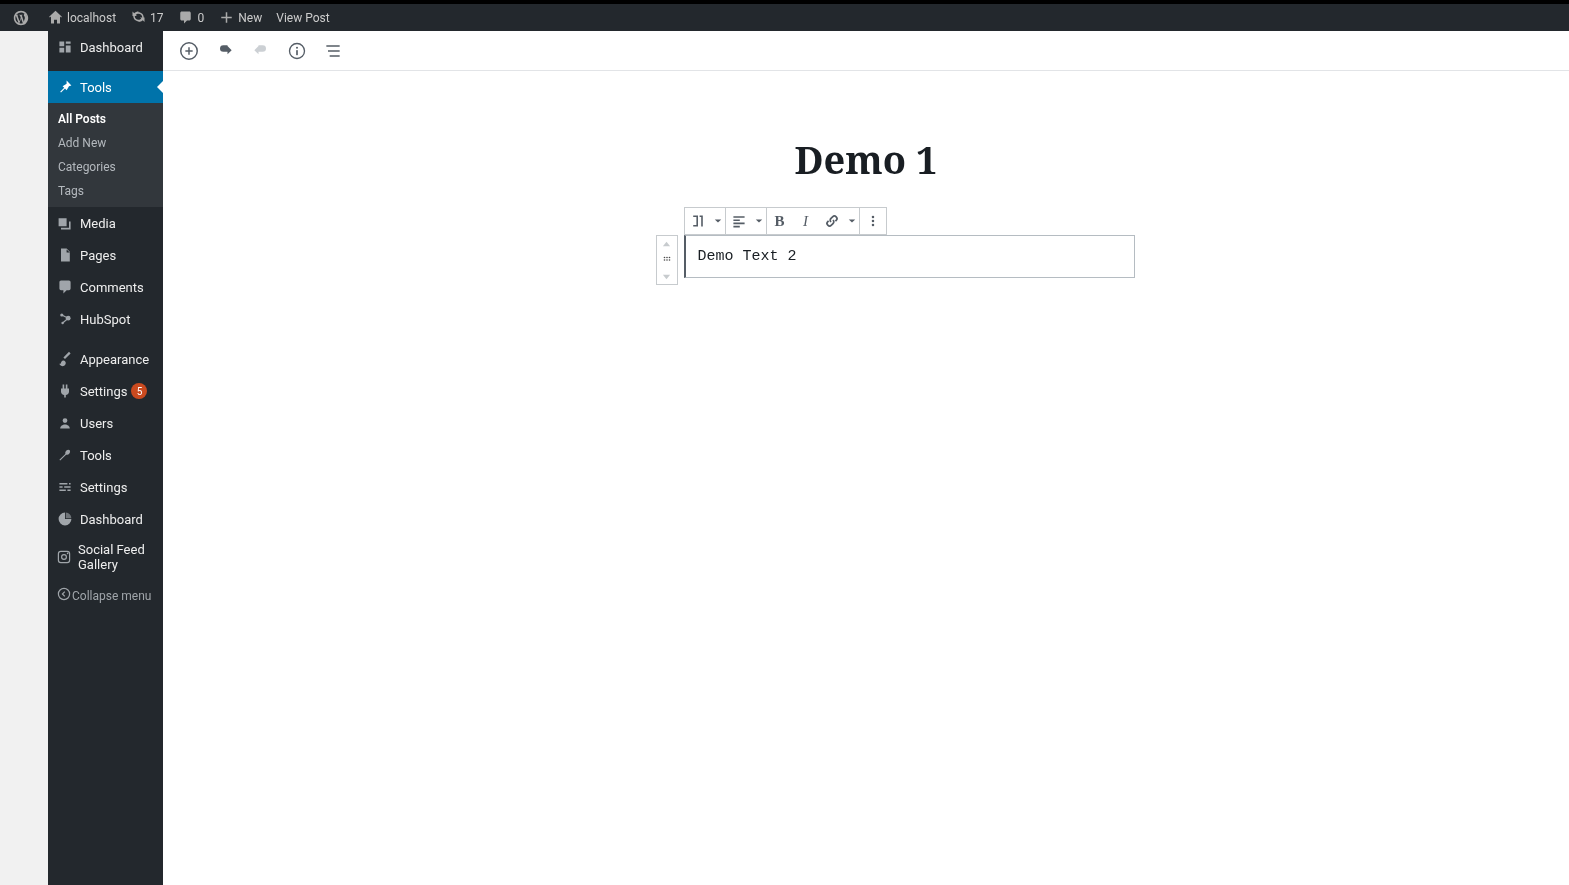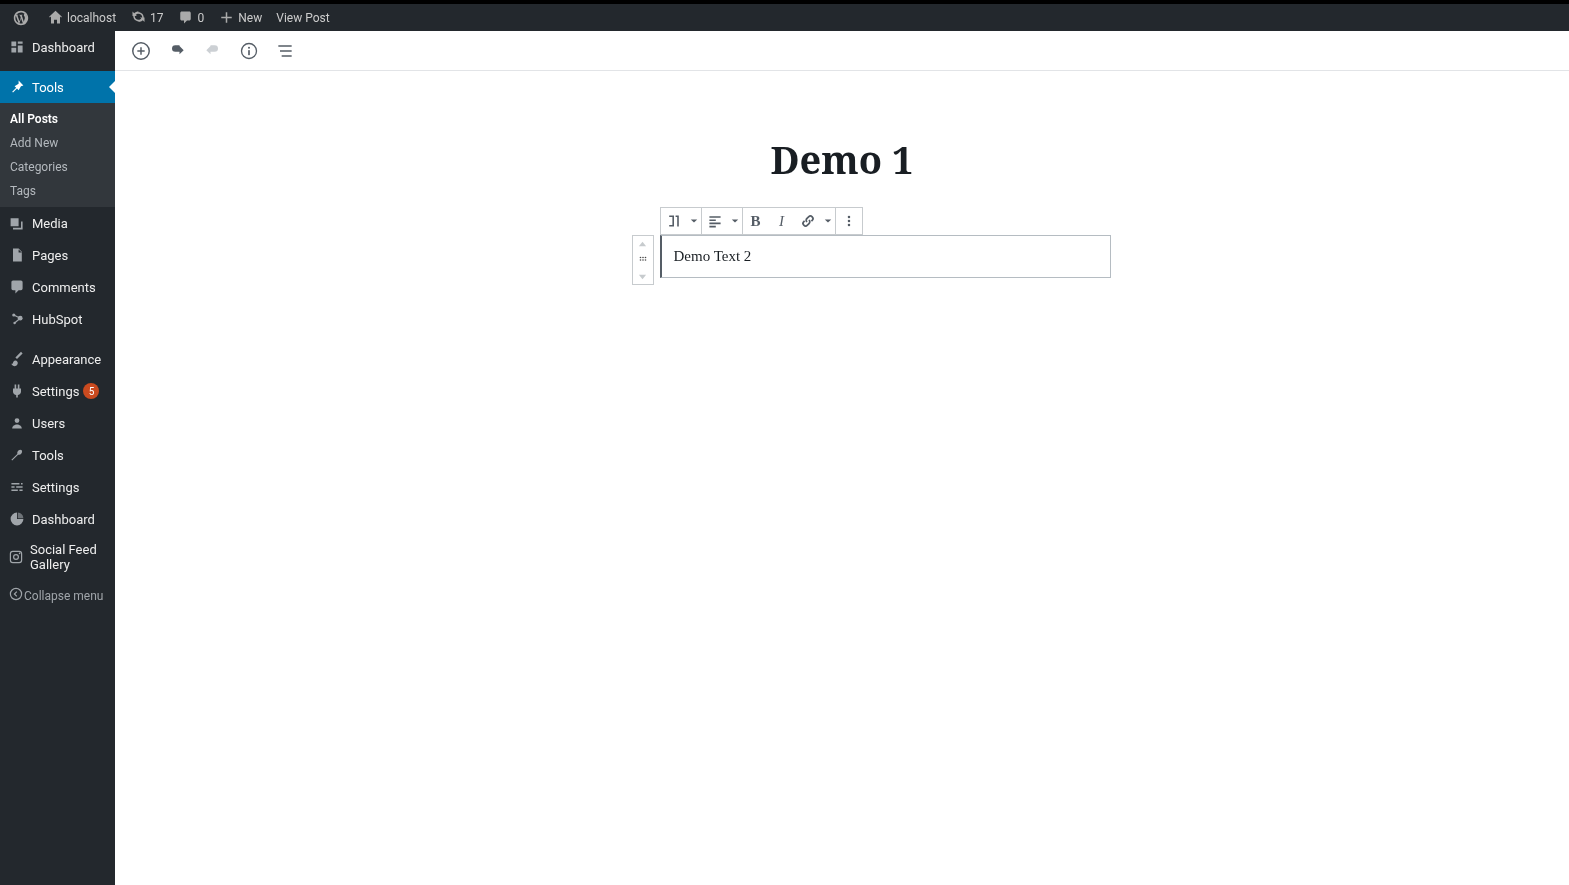--- a/index.html
+++ b/index.html
@@ -29,21 +29,21 @@
   display: flex;
   align-items: center;
   padding: 0 7px;
   height: 100%;
   cursor: pointer;
   color: #ccc;
 }
 .adminbar .ab-icon { width: 16px; height: 16px; display: inline-flex; align-items: center; justify-content: center; margin-right: 4px; }
 .adminbar svg { fill: #aaa; }
 
-.shell { display: flex; height: calc(100% - 31px); }
+.shell { display: flex; height: calc(100% - 31px); margin-left: 48px; }
 
 .sidebar {
   width: 115px;
   background: #23282d;
   color: #eee;
   flex-shrink: 0;
   display: flex;
   flex-direction: column;
   font-size: 13px;
 }
@@ -196,21 +196,21 @@
 }
 .mover-btn svg { fill: #c7cbce; }
 .mover-btn.drag svg { fill: #4b4b4b; }
 
 .block-para {
   border: 1px solid #b5bcc2;
   border-left: 2px solid #555d66;
   padding: 12px 12px;
   width: 451px;
   min-height: 40px;
-  font-family: Liberation Serif, serif;
+  font-family: Liberation Mono, monospace;
   font-size: 15px;
   color: #191e23;
 }
 </style>
 </head>
 <body>
 
 <div class="topbar-pad"></div>
 
 <div class="adminbar">

